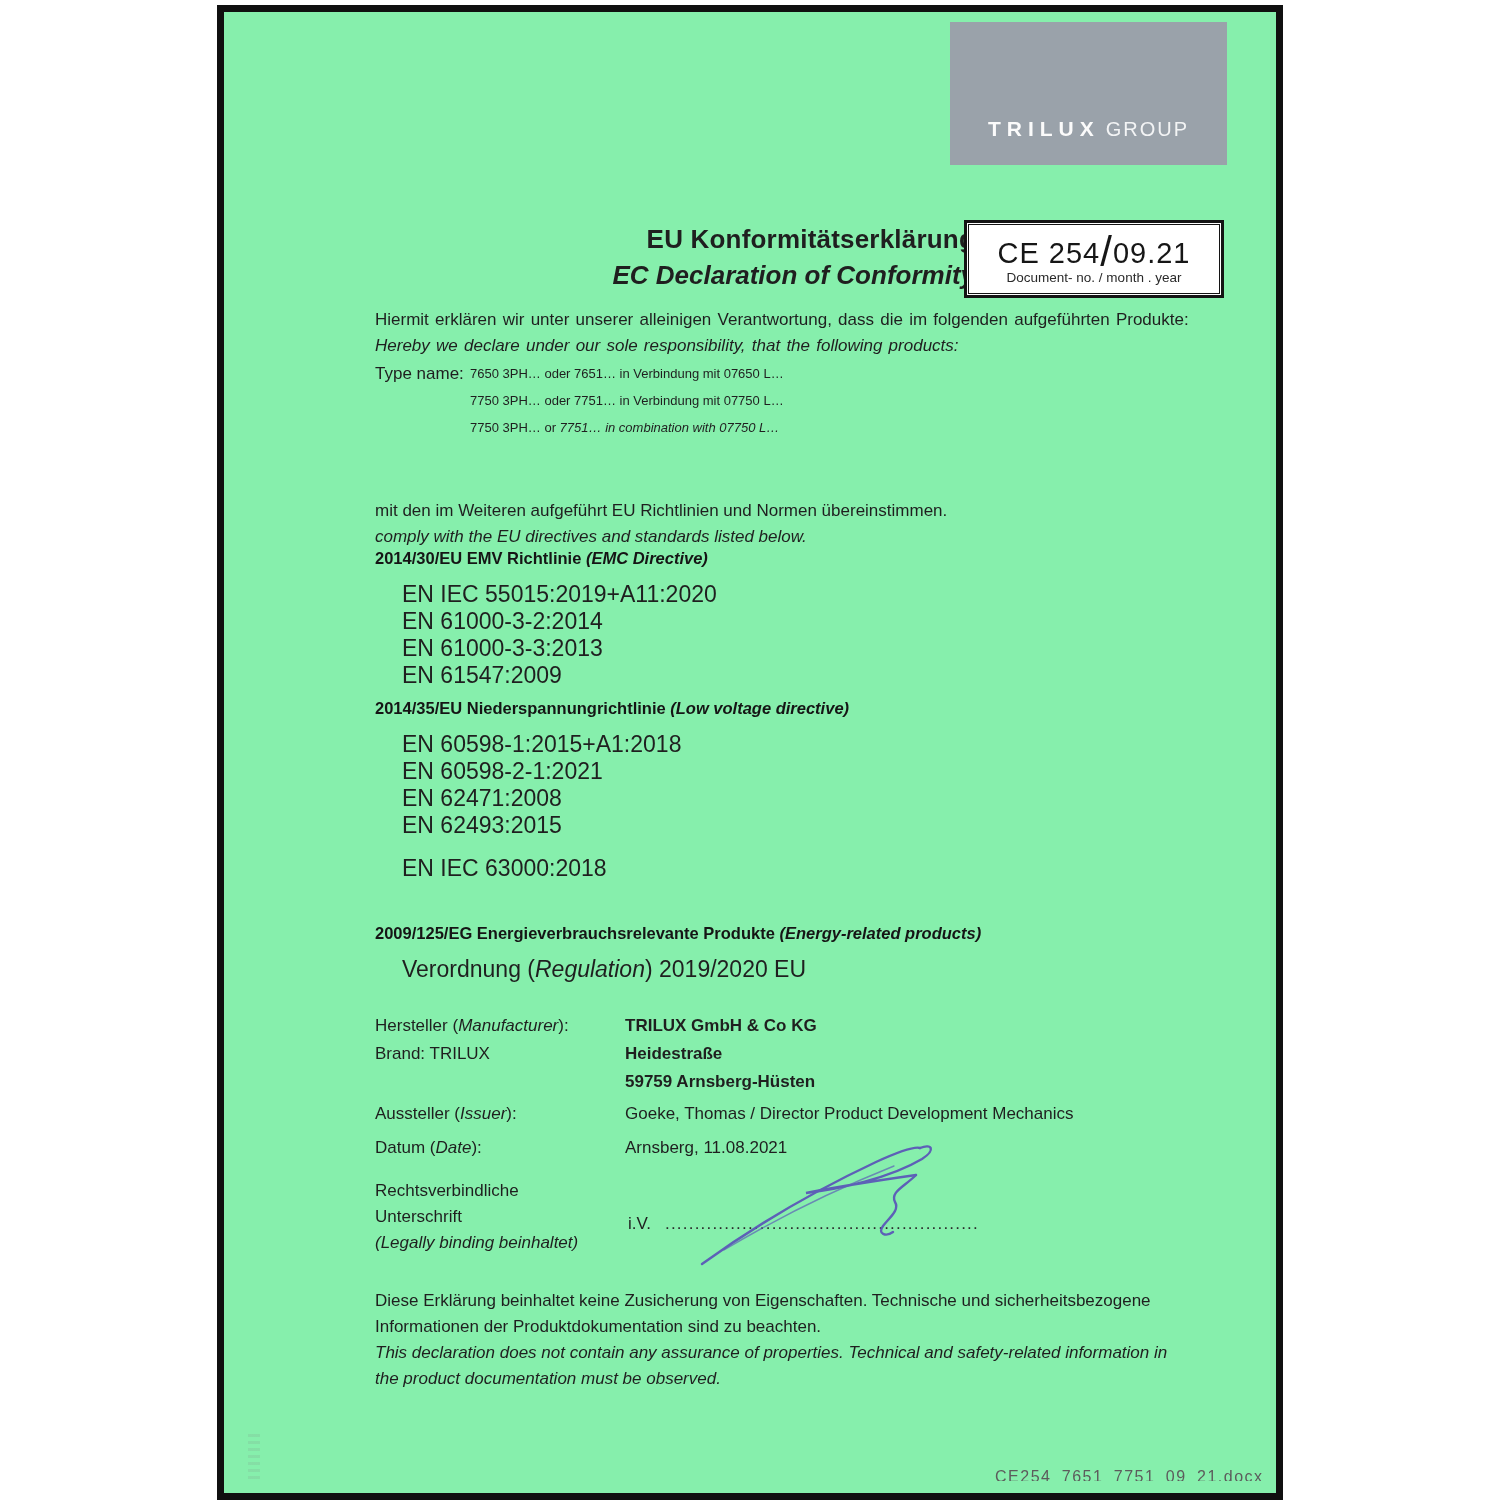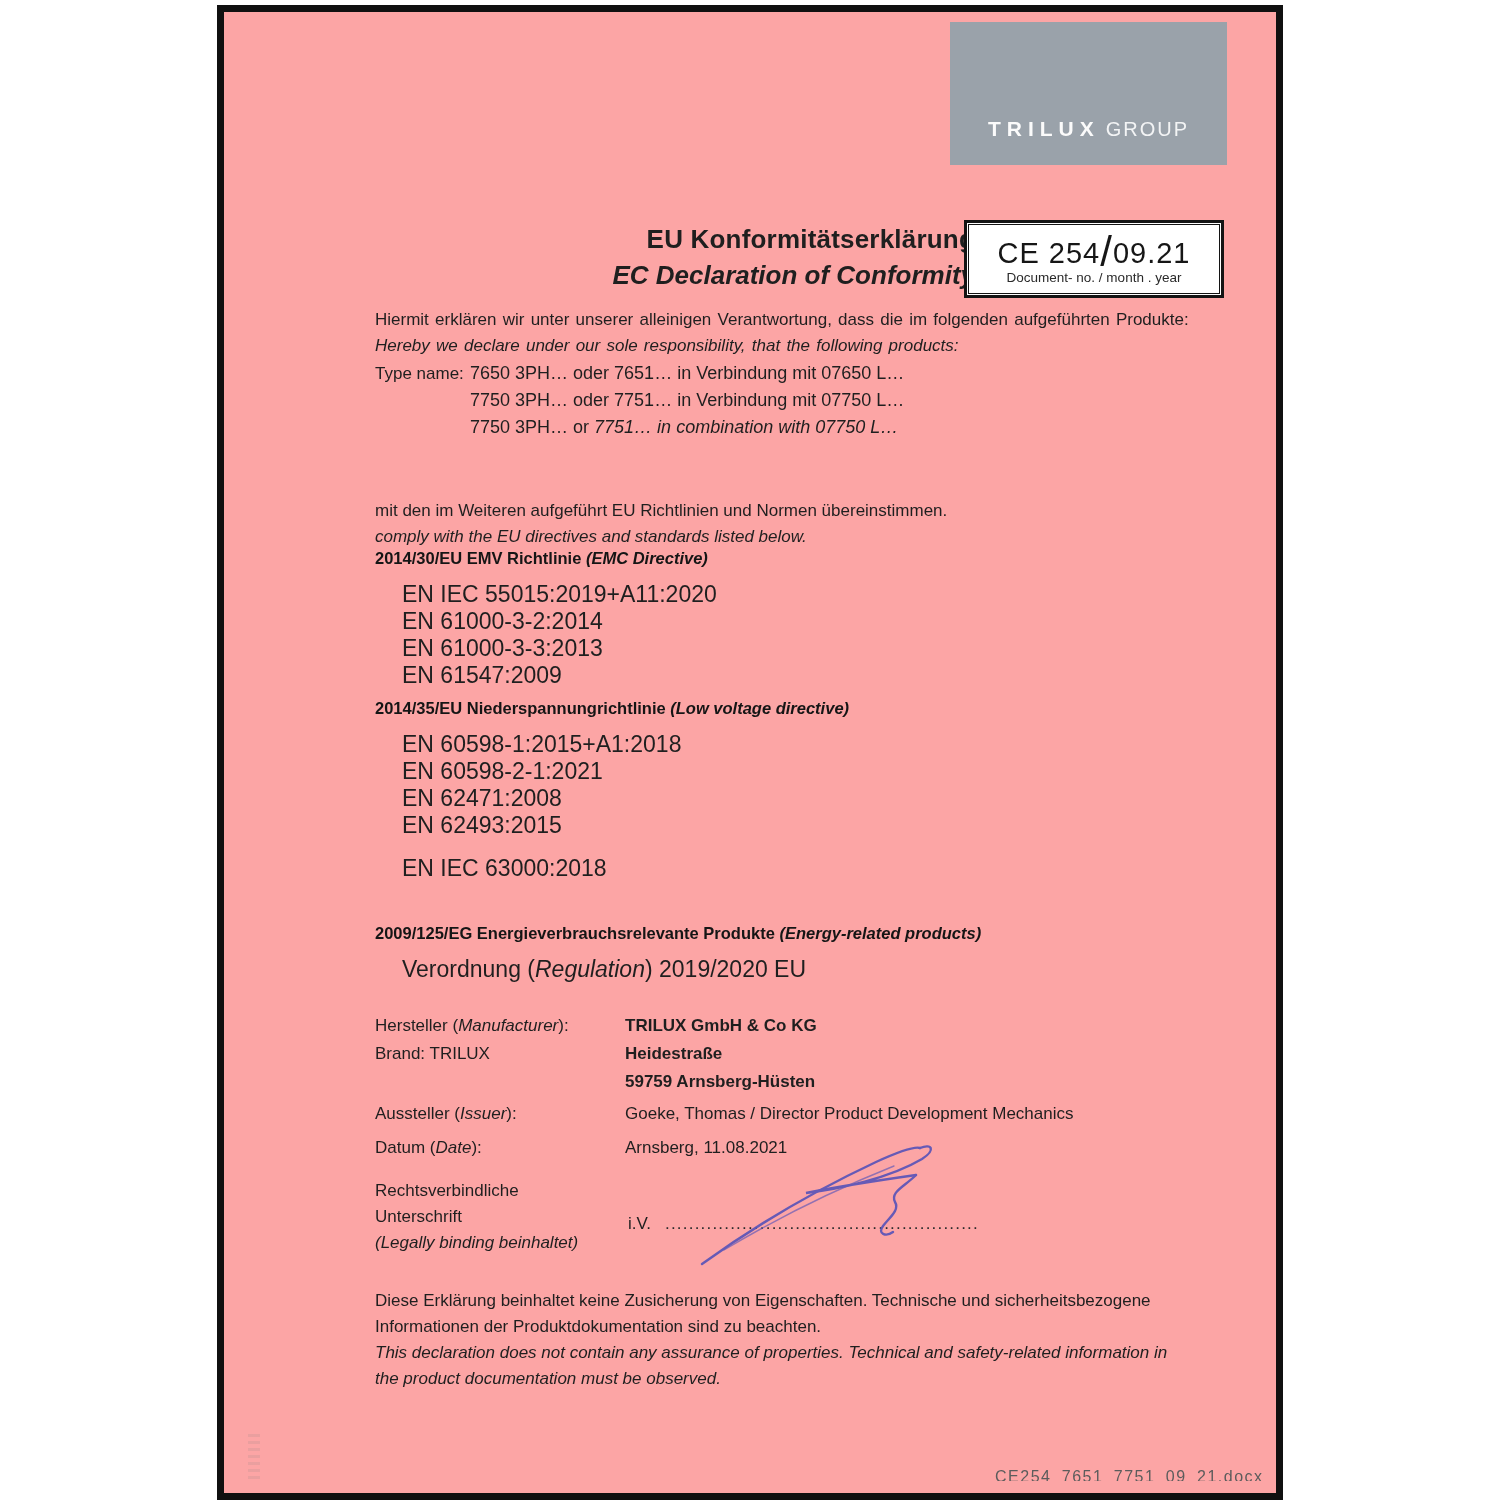--- a/index.html
+++ b/index.html
@@ -1,19 +1,19 @@
 <!DOCTYPE html>
 <html><head>
 <meta charset="utf-8">
 <style>
   * { margin:0; padding:0; box-sizing:border-box; }
   html,body { width:1500px; height:1500px; background:#ffffff; overflow:hidden;
               font-family:"Liberation Sans", sans-serif; color:#1f1f1f; }
   .page { position:absolute; left:217px; top:5px; width:1066px; height:1495px;
-          border:7px solid #101010; background:#fca5a5; }
+          border:7px solid #101010; background:#86efac; }
   .abs { position:absolute; }
 
   
   .logo-box { left:726px; top:10px; width:277px; height:143px; background:#9aa2aa;
               display:flex; align-items:flex-end; justify-content:center; padding-bottom:24px; }
   .logo-brand { color:#fbfbfb; font-weight:bold; font-size:21px; letter-spacing:6px; }
   .logo-suffix { color:#f3f4f5; font-size:20px; letter-spacing:2px; margin-left:6px; }
 
   
   .title-wrap { left:151px; top:212px; width:600px; text-align:right; }
@@ -30,21 +30,21 @@
 
   .t { font-size:17px; line-height:26px; white-space:nowrap; }
   .it { font-style:italic; }
   .b { font-weight:bold; }
 
   .intro { left:151px; top:295px; word-spacing:1.5px; }
 
   .products { left:151px; top:348px; }
   .products .row { display:flex; }
   .prod-label { width:95px; font-size:17px; line-height:27px; }
-  .prod-lines { font-size:18px; line-height:27px; white-space:nowrap; }
+  .prod-lines { font-size:13px; line-height:27px; white-space:nowrap; }
 
   .comply { left:151px; top:486px; }
 
   .directive { left:151px; }
   .d0 { top:537px; } .d1 { top:687px; } .d2 { top:830px; } .d3 { top:912px; }
   .dir-title { font-size:16.5px; font-weight:bold; white-space:nowrap; color:#151515; }
   .std-list { margin-top:13px; margin-left:27px; font-size:23px; line-height:27px; white-space:nowrap; }
 
   
   .details { left:151px; top:1000px; width:901px; font-size:17px; }

